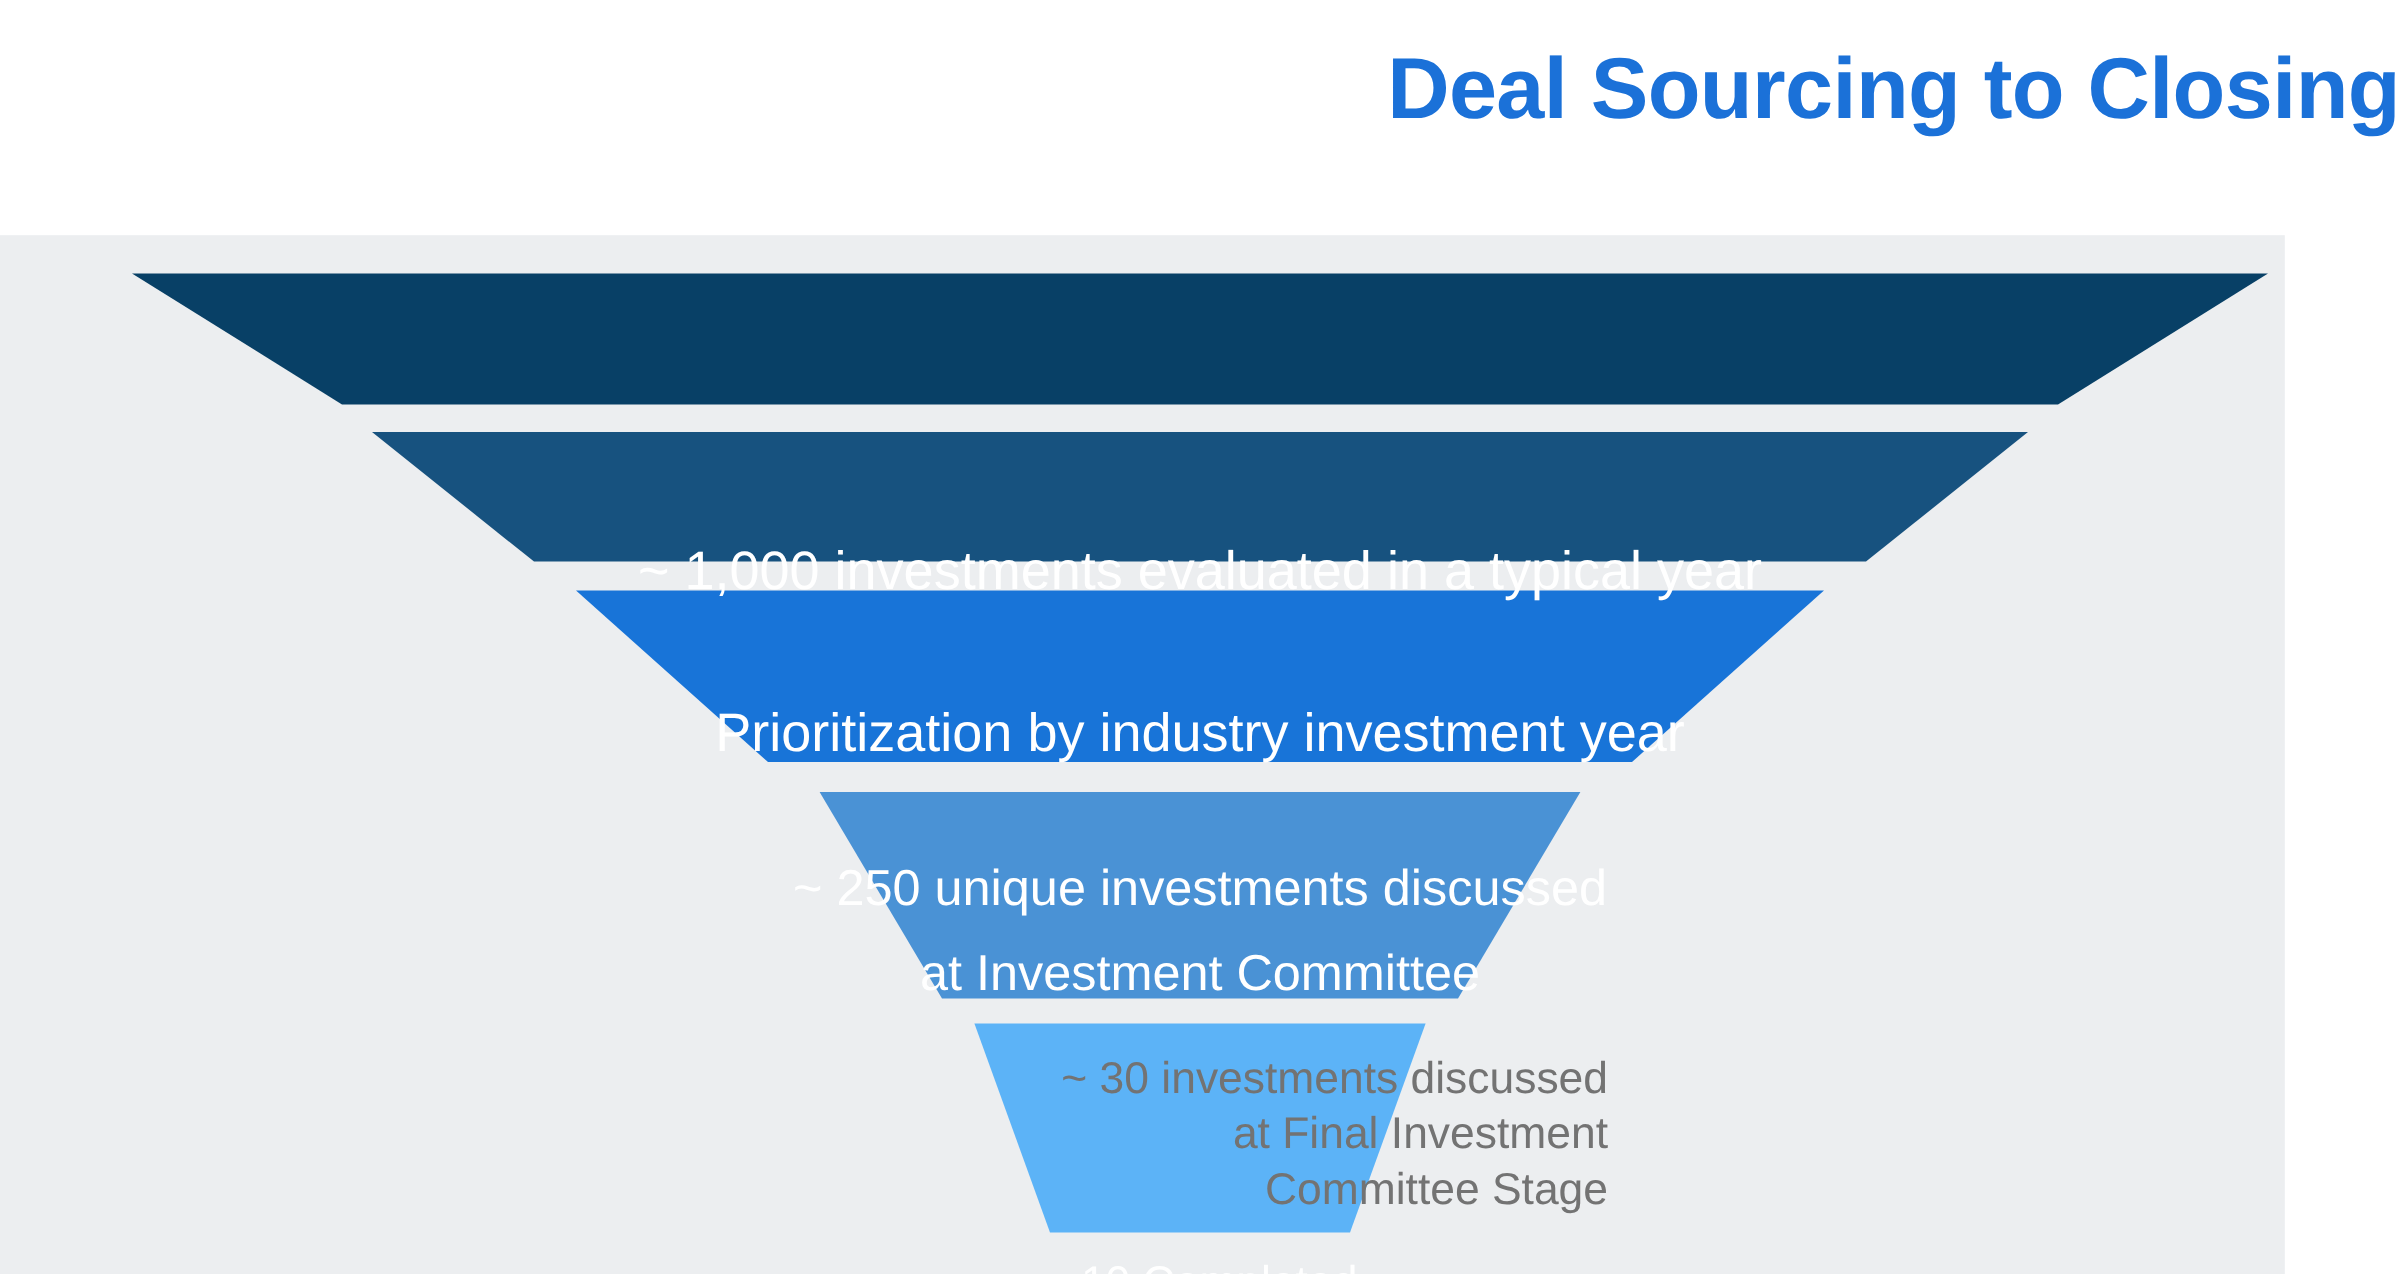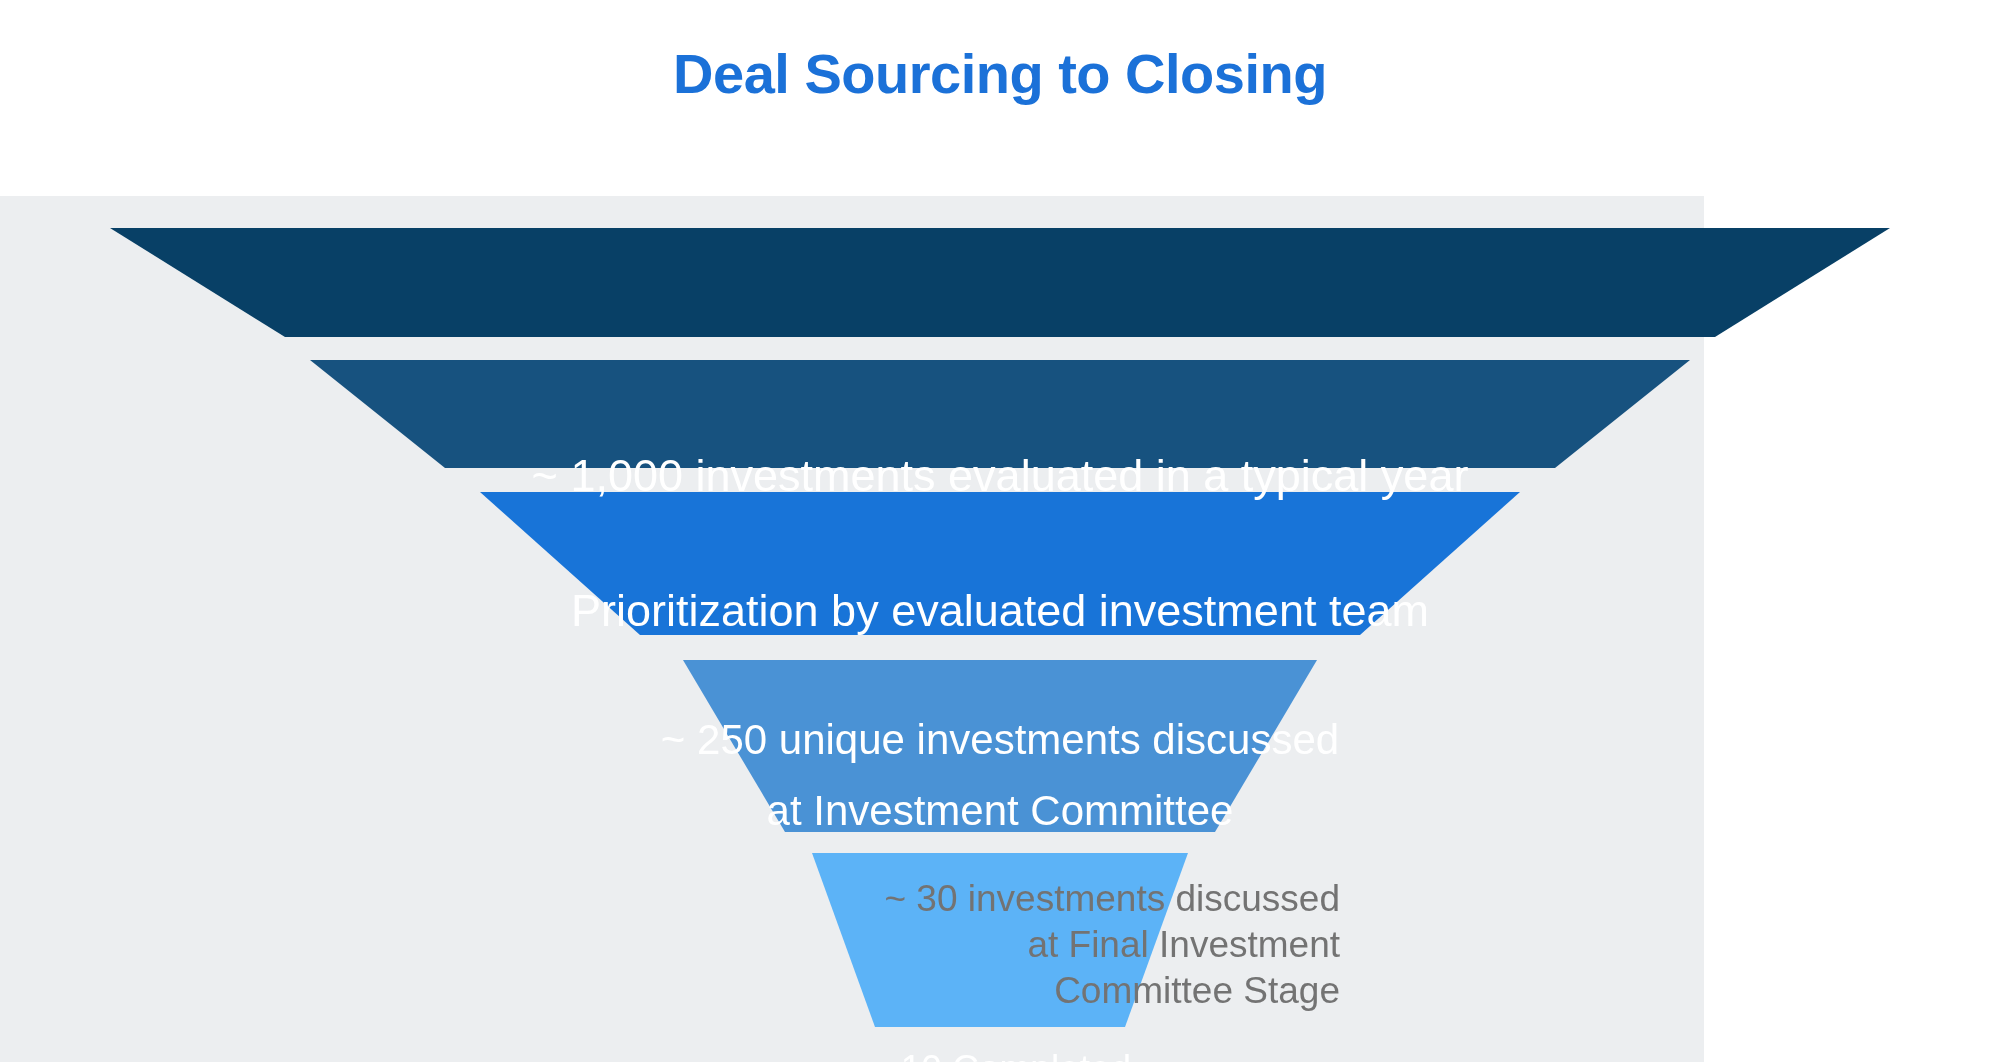--- a/index.html
+++ b/index.html
@@ -28,38 +28,39 @@
     width: 2000px;
     height: 196px;
     background: #ffffff;
   }
 
   #page-title {
     position: absolute;
     left: 0;
     top: 28px;
     width: 2000px;
-    text-align: center;
+    text-align: right;
     font-family: "Liberation Sans", sans-serif;
-    font-size: 56px;
+    font-size: 72px;
     font-weight: bold;
     letter-spacing: -0.5px;
     color: #1B71D8;
     line-height: 92px;
     white-space: nowrap;
   }
 
   
   #funnel-area {
     position: absolute;
     left: 0;
     top: 196px;
-    width: 1704px;
+    width: 1872px;
     height: 866px;
     background: #ECEEF0;
+    padding-left: 32px;
   }
 
   #funnel-svg {
     position: absolute;
     left: 0;
     top: -196px;
     width: 2000px;
     height: 1062px;
     display: block;
   }
@@ -125,21 +126,21 @@
     <svg id="funnel-svg" viewBox="0 0 2000 1062" xmlns="http://www.w3.org/2000/svg">
       <polygon id="band-shape-0" points="110,228 1890,228 1715,337 285,337" fill="#084066"></polygon>
       <polygon id="band-shape-1" points="310,360 1690,360 1555,468 445,468" fill="#17527F"></polygon>
       <polygon id="band-shape-2" points="480,492 1520,492 1360,635 640,635" fill="#1874D8"></polygon>
       <polygon id="band-shape-3" points="683,660 1317,660 1215,832 785,832" fill="#4A92D5"></polygon>
       <polygon id="band-shape-4" points="812,853 1188,853 1125,1027 875,1027" fill="#5CB3F7"></polygon>
     </svg>
 
     <div class="stage-label" id="stage-label-0" style="color: rgb(255, 255, 255);">~ 1,000 investments evaluated in a typical year</div>
 
-    <div class="stage-label" id="stage-label-1" style="color: rgb(255, 255, 255);">Prioritization by evaluated investment team</div>
+    <div class="stage-label" id="stage-label-1" style="color: rgb(255, 255, 255);">Prioritization by industry investment year</div>
 
     <div class="stage-label" id="stage-label-2" style="color: rgb(255, 255, 255);">~ 250 unique investments discussed
 at Investment Committee</div>
 
     <div class="stage-label" id="stage-label-3" style="color: #737373; text-align: right;">~ 30 investments discussed
 at Final Investment
 Committee Stage</div>
 
     <div class="stage-label" id="stage-label-4" style="color: rgb(255, 255, 255);">~ 10 Completed
 Investments</div>

